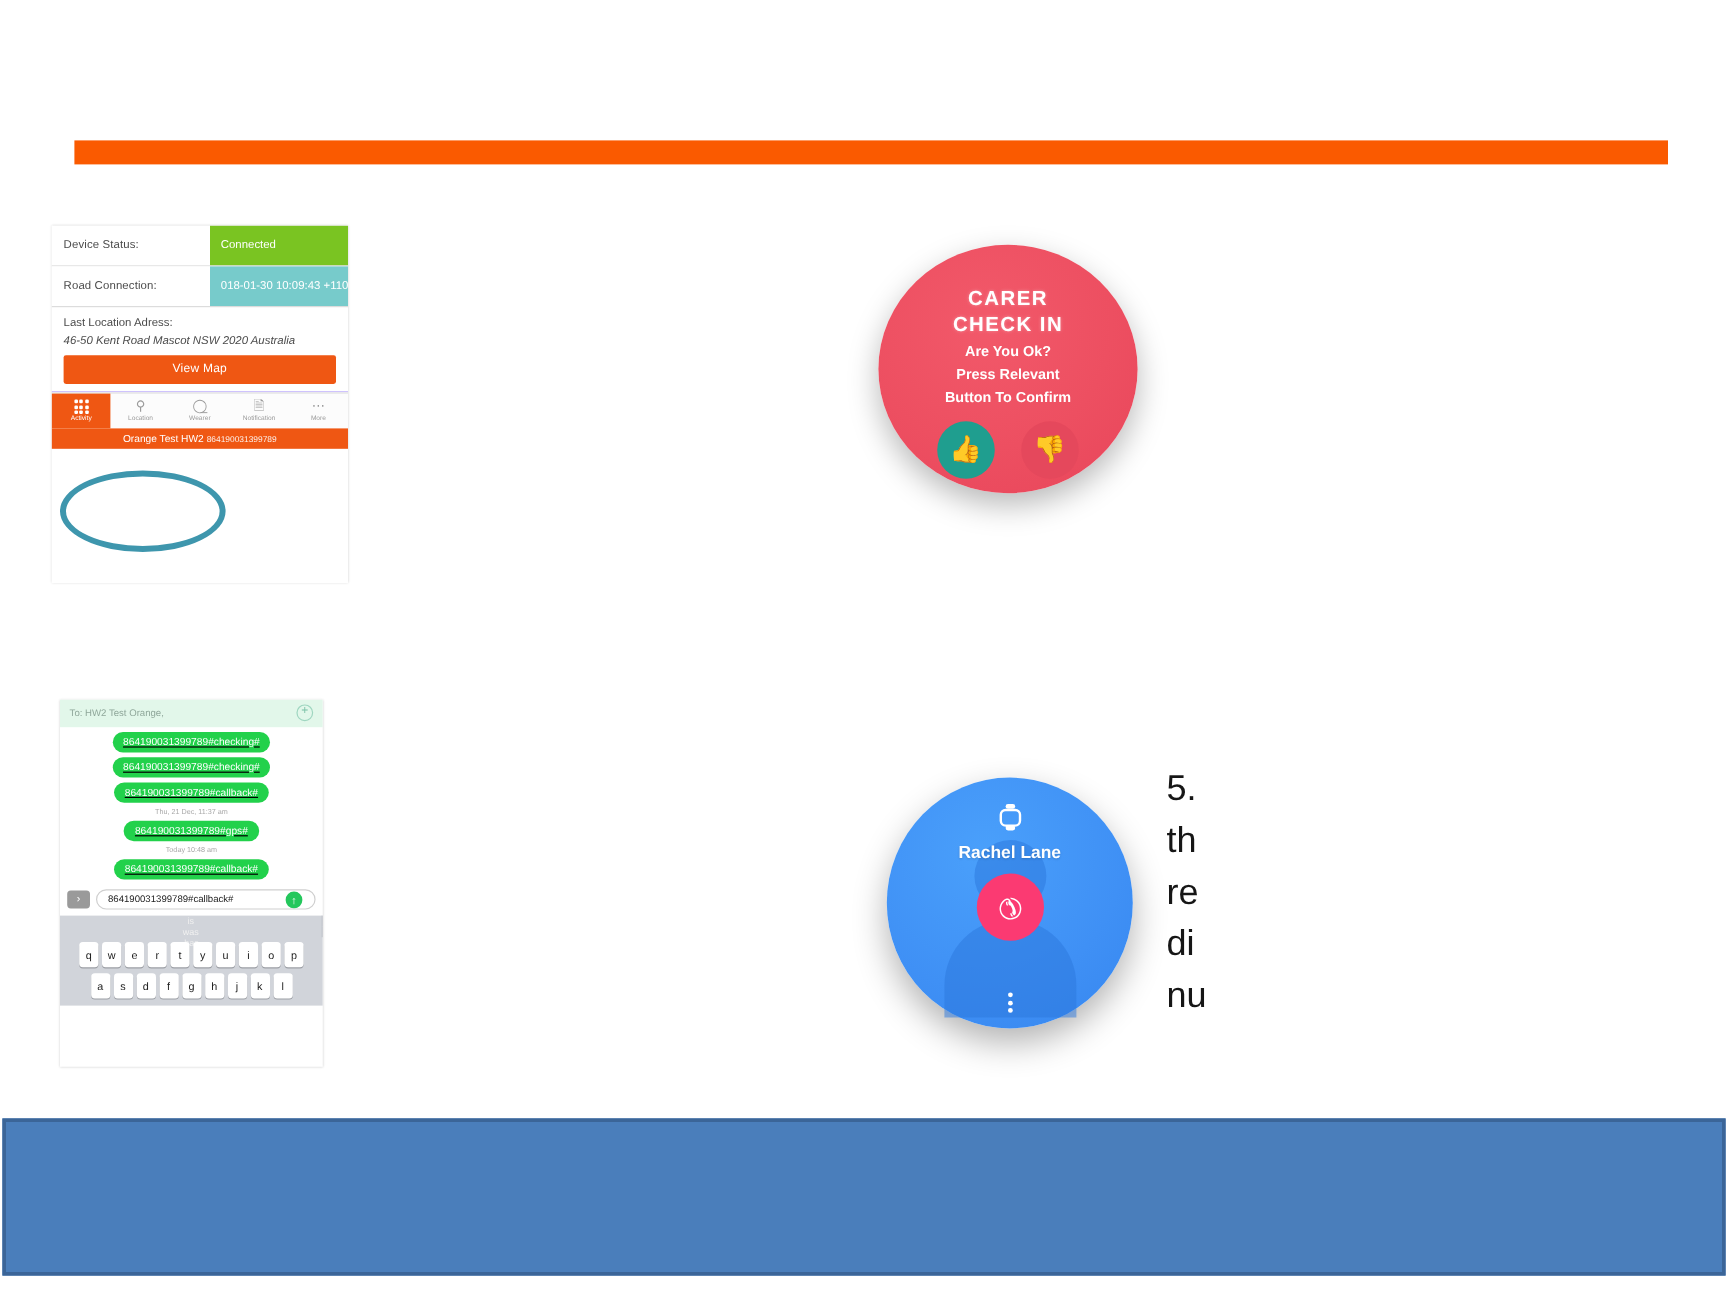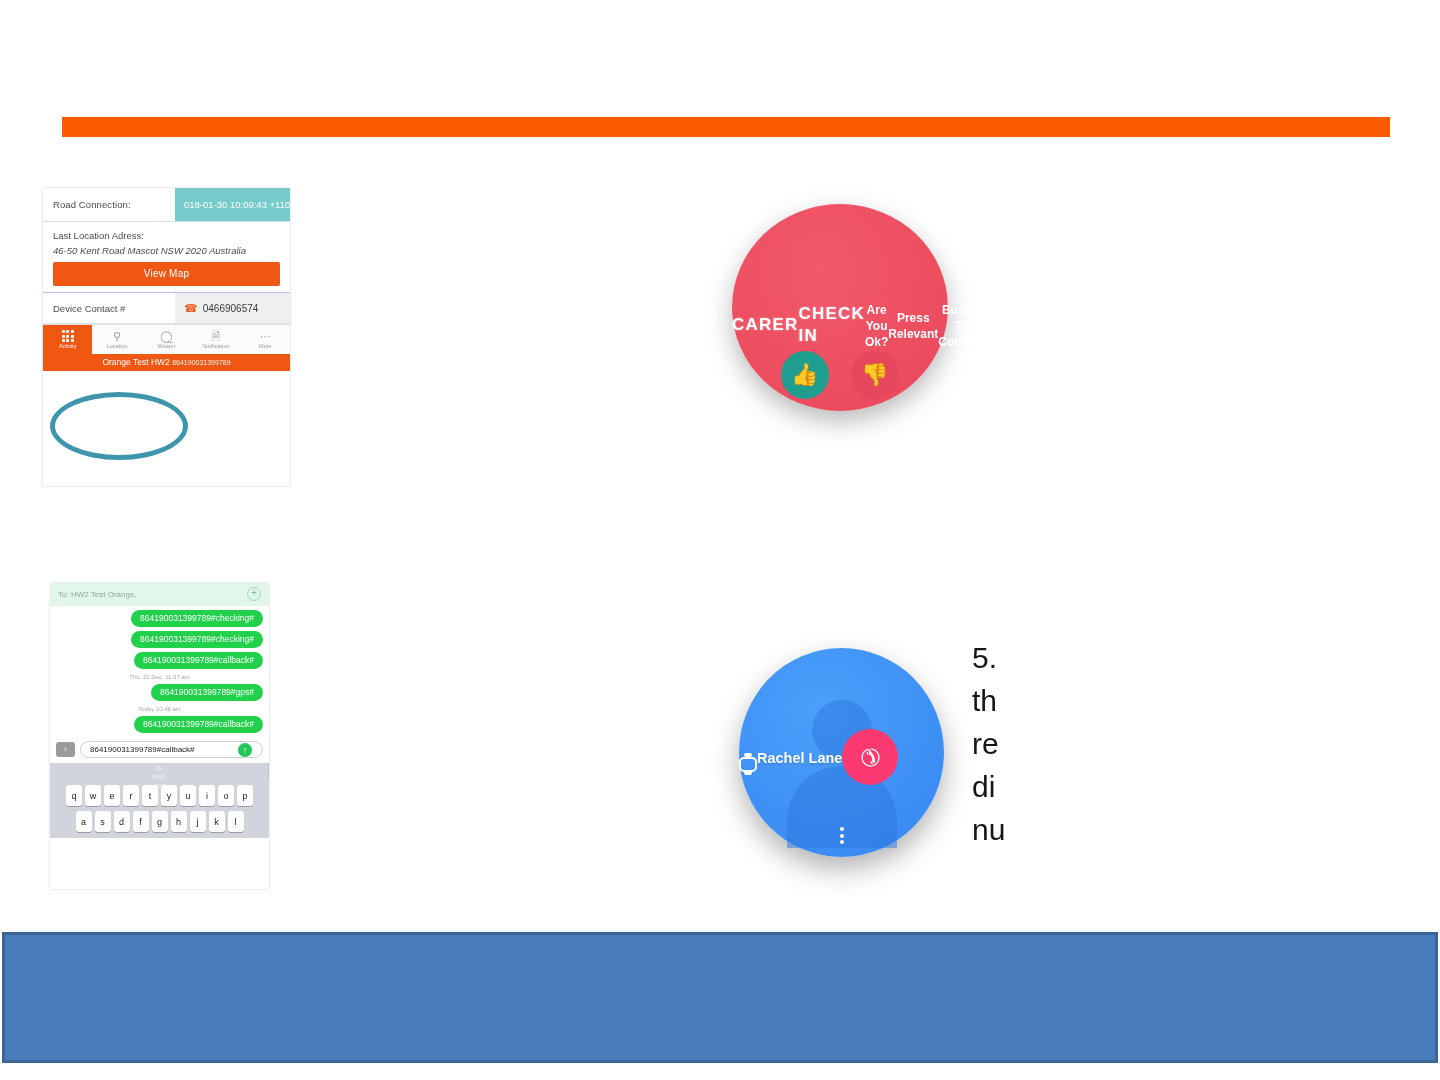--- a/index.html
+++ b/index.html
@@ -205,21 +205,21 @@
   .sms-to .plus {
     width: 12px; height: 12px;
     border: 1px solid #9fd6c0;
     border-radius: 50%;
     color: #7cc3a8;
     font-size: 10px;
     line-height: 10px;
     text-align: center;
   }
   .sms-body { padding: 4px 6px 0 6px; }
-  .bubble-line { display: flex; justify-content: flex-end; margin-bottom: 4px; }
+  .bubble-line { display: flex; justify-content: center; margin-bottom: 4px; text-decoration: underline; }
   .bubble {
     background: #22d14b;
     color: #ffffff;
     border-radius: 12px;
     padding: 3px 9px 4px 9px;
     font-size: 8.5px;
     white-space: nowrap;
   }
   .sms-time {
     text-align: center;
@@ -302,20 +302,21 @@
     display: flex;
     align-items: center;
     justify-content: center;
   }
 
   
   .watch {
     position: absolute;
     border-radius: 50%;
     display: flex;
+    flex-direction: column;
     align-items: center;
     filter: blur(0.35px);
   }
   .watch-carer {
     left: 732px;
     top: 204px;
     width: 216px;
     height: 207px;
     background: radial-gradient(circle at 42% 32%, #f2596a 0%, #ed4f61 55%, #e8455a 100%);
     box-shadow: 0 10px 26px rgba(0,0,0,.28);
@@ -466,40 +467,37 @@
 </style>
 </head>
 <body>
 
 <div class="title-bar">
   <span></span>
 </div>
 
 <div class="app-shot">
 
+  <div class="st-row">
+    <div class="st-label">Device Status:</div>
+    <div class="st-value green">Connected</div>
+  </div>
 
 
   <div class="st-row">
     <div class="st-label">Road Connection:</div>
     <div class="st-value teal">018-01-30 10:09:43 +1100</div>
   </div>
 
   <div class="loc-block">
     <div class="loc-title">Last Location Adress:</div>
     <div class="loc-addr">46-50 Kent Road Mascot NSW 2020 Australia</div>
     <div class="btn-orange">View Map</div>
   </div>
 
-  <div class="contact-row">
-    <div class="contact-label">Device Contact #</div>
-    <div class="contact-value">
-      <span class="phone-glyph">☎</span>
-      <span>0466906574</span>
-    </div>
-  </div>
 
 
   <div class="tabbar">
     <div class="tab active">
       <span class="grid-glyph">
           <i></i>
           <i></i>
           <i></i>
           <i></i>
           <i></i>

